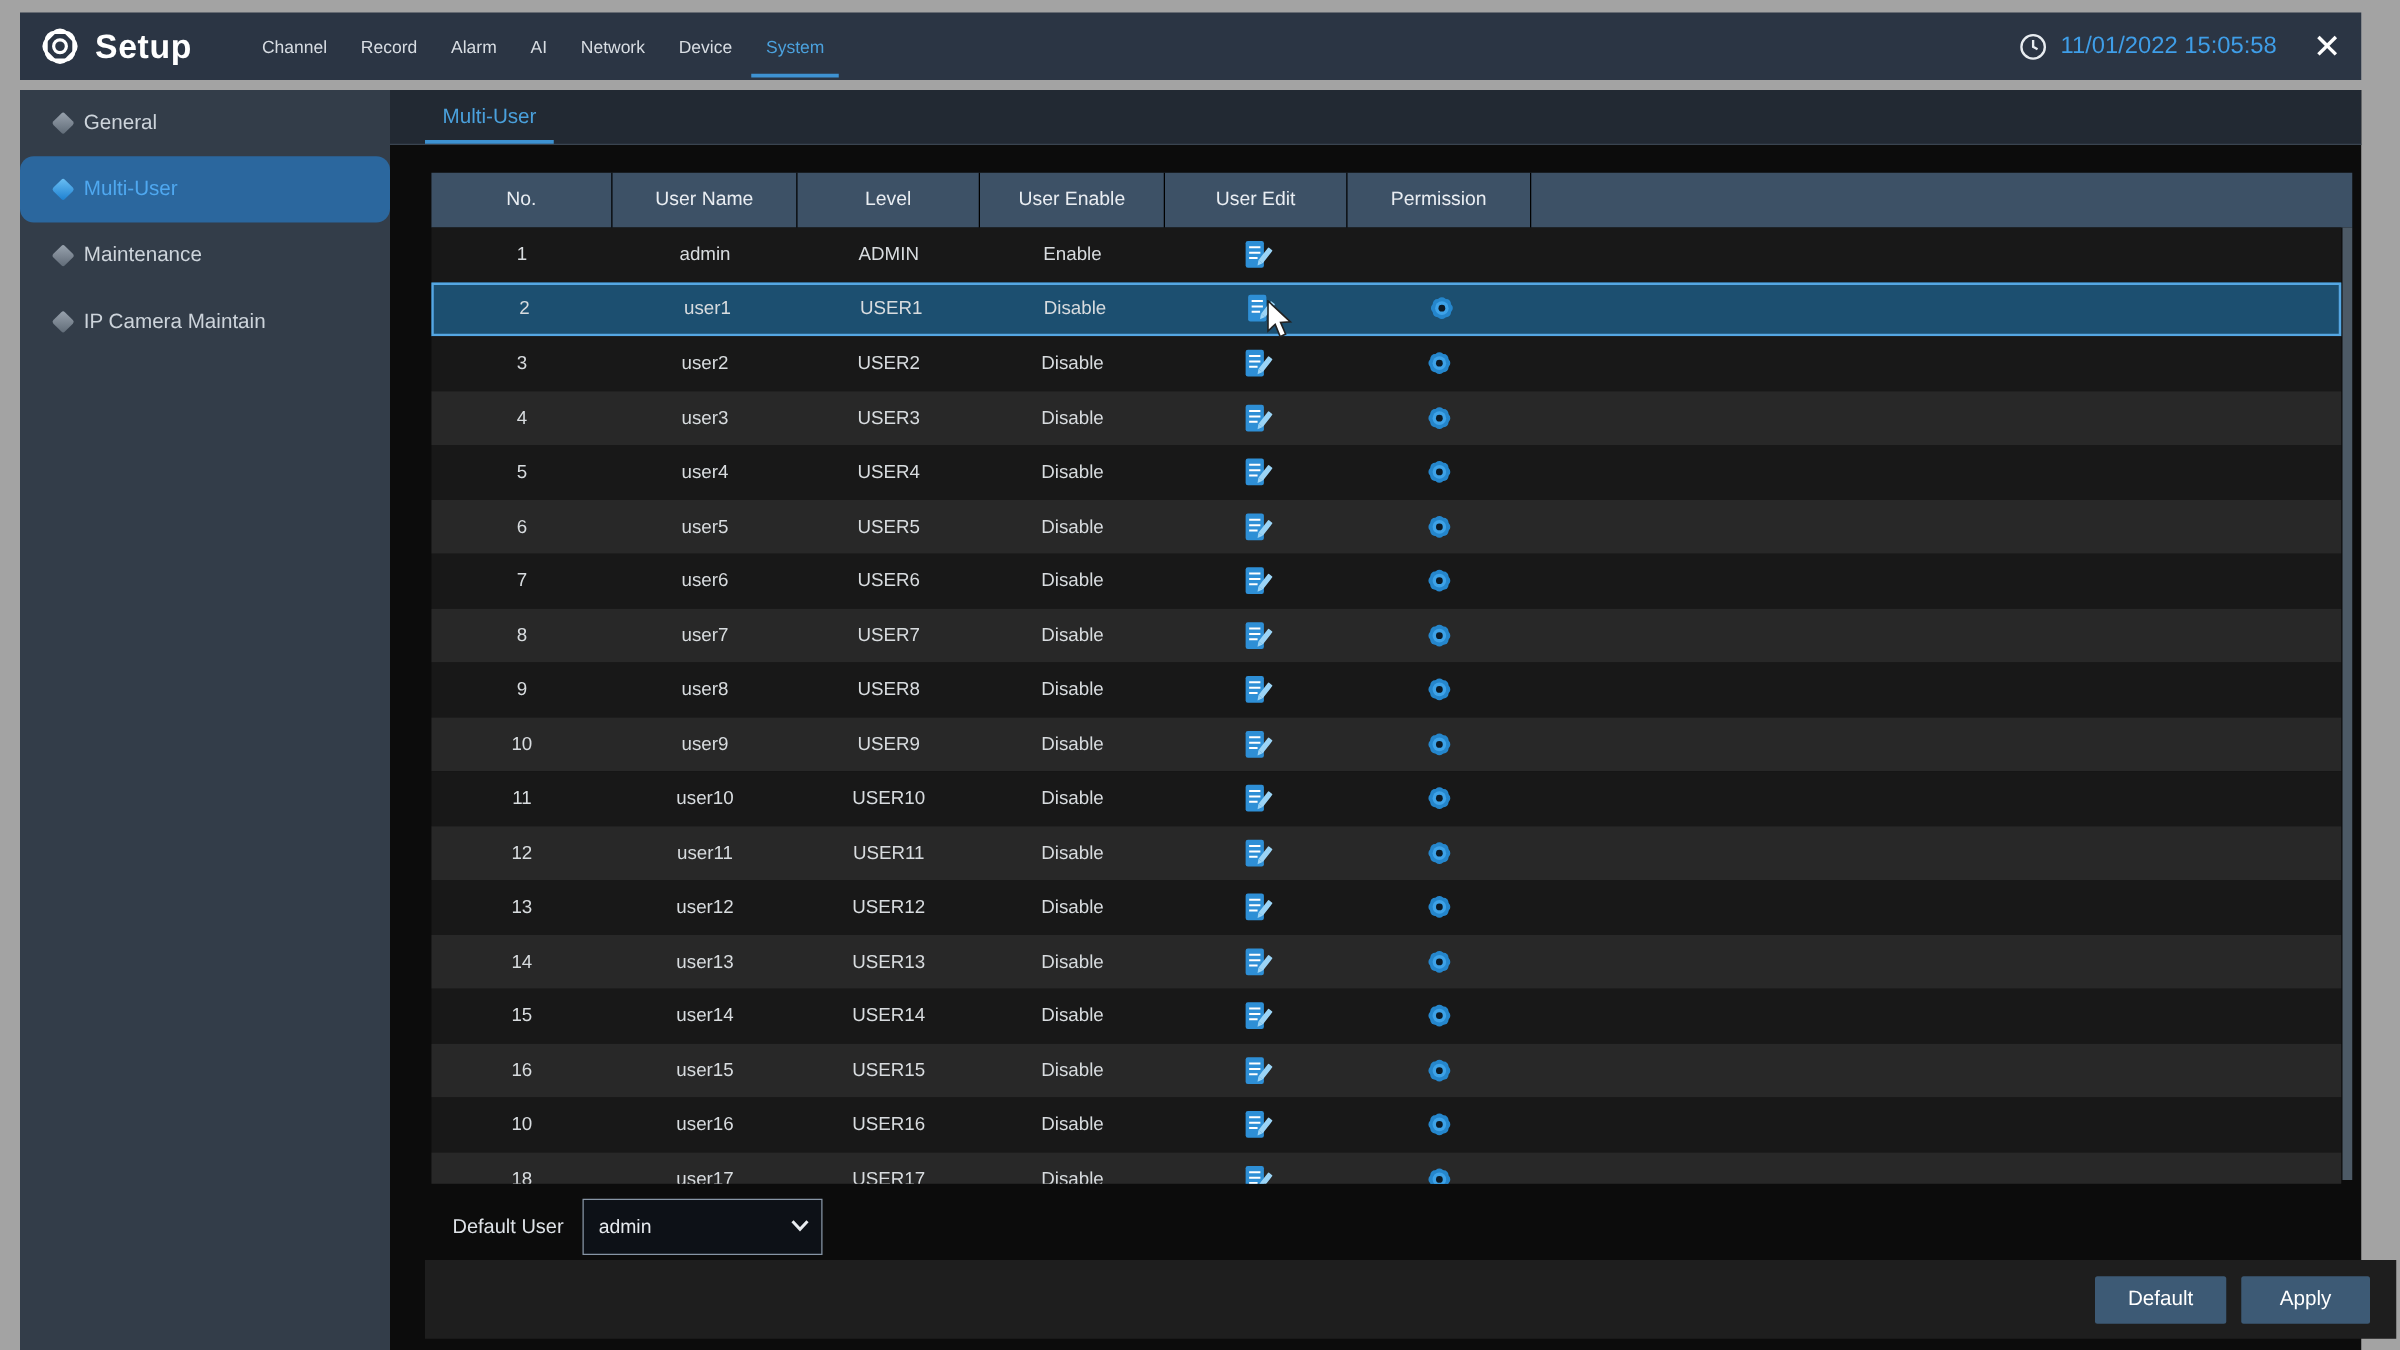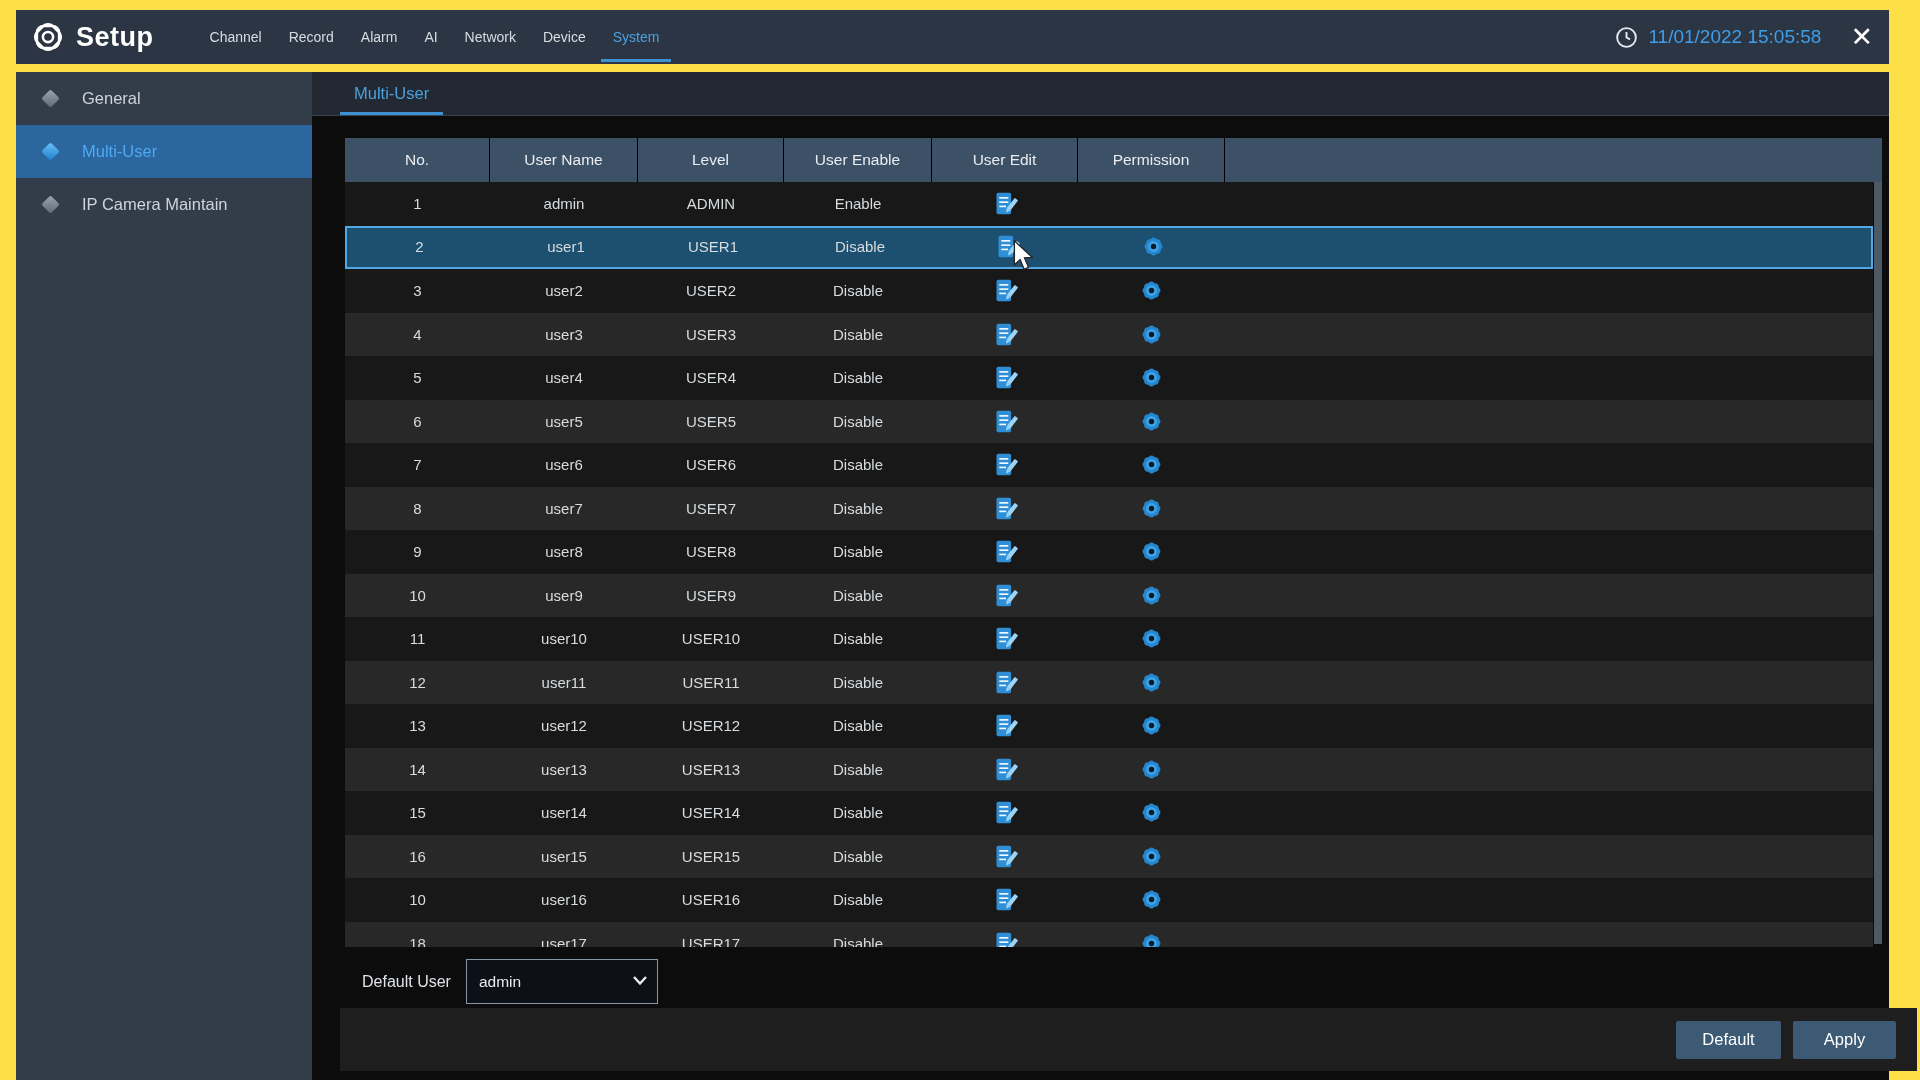--- a/index.html
+++ b/index.html
@@ -1,35 +1,35 @@
 <!DOCTYPE html>
 <html><head>
 <meta charset="utf-8">
 <style>
   html,body{margin:0;padding:0;background:#000;}
-  .stage{position:relative;width:1920px;height:1080px;background:#fde047;overflow:hidden;
+  .stage{position:relative;width:1920px;height:1080px;background:#a3a3a3;overflow:hidden;
          font-family:"Liberation Sans",sans-serif;}
 
   
   .topbar{position:absolute;left:16px;top:10px;width:1873px;height:54px;background:#2b3544;
           display:flex;align-items:center;color:#dfe4ea;}
   .logo{display:flex;align-items:center;margin-left:14px;gap:10px;}
   .logo-title{font-size:27px;font-weight:bold;color:#fff;letter-spacing:.5px;}
   .nav{display:flex;height:100%;align-items:center;gap:27px;margin-left:56px;font-size:14px;}
   .nav-item{position:relative;display:flex;align-items:center;height:100%;color:#d8dde3;cursor:default;}
   .nav-item.active{color:#4ba1dd;}
   .nav-item.active::after{content:"";position:absolute;left:-12px;right:-12px;bottom:2px;height:3px;background:#3e92d2;}
   .topbar-right{margin-left:auto;display:flex;align-items:center;gap:9px;margin-right:16px;}
   .datetime{color:#3f9ee8;font-size:19px;}
   .close-x{color:#fff;font-size:27px;margin-left:20px;line-height:1;}
 
   
   .sidebar{position:absolute;left:16px;top:72px;width:296px;height:1008px;background:#333d49;}
-  .side-item{height:53px;display:flex;align-items:center;padding-left:28px;gap:25px;
-             color:#cdd4db;font-size:16.5px;}
+  .side-item{height:53px;display:flex;align-items:center;padding-left:28px;gap:10px;
+             color:#cdd4db;font-size:16.5px;border-radius:11px;}
   .side-item.active{background:#2b679e;color:#4fa8f0;}
   .gem{width:13px;height:13px;transform:rotate(45deg);background:linear-gradient(135deg,#9aa4af,#5f6a76);
        border-radius:2px;flex:0 0 auto;}
   .side-item.active .gem{background:linear-gradient(135deg,#6cc0f5,#1b7fd0);}
 
   
   .main{position:absolute;left:312px;top:72px;width:1577px;height:1008px;background:#0c0c0c;}
   .tabbar{position:absolute;left:0;top:0;width:100%;height:43px;background:#222933;border-bottom:1px solid #3a4450;}
   .tab{position:absolute;left:28px;top:0;height:100%;display:flex;align-items:center;padding:0 14px;
        color:#4aa0dc;font-size:16.5px;}
@@ -104,20 +104,24 @@
     <div class="side-item">
       <span class="gem"></span>
       <span>General</span>
     </div>
     <div class="side-item active">
       <span class="gem"></span>
       <span>Multi-User</span>
     </div>
     <div class="side-item">
       <span class="gem"></span>
+      <span>Maintenance</span>
+    </div>
+    <div class="side-item">
+      <span class="gem"></span>
       <span>IP Camera Maintain</span>
     </div>
   </div>
 
   <div class="main">
     <div class="tabbar">
       <div class="tab">
         <span>Multi-User</span>
       </div>
     </div>

